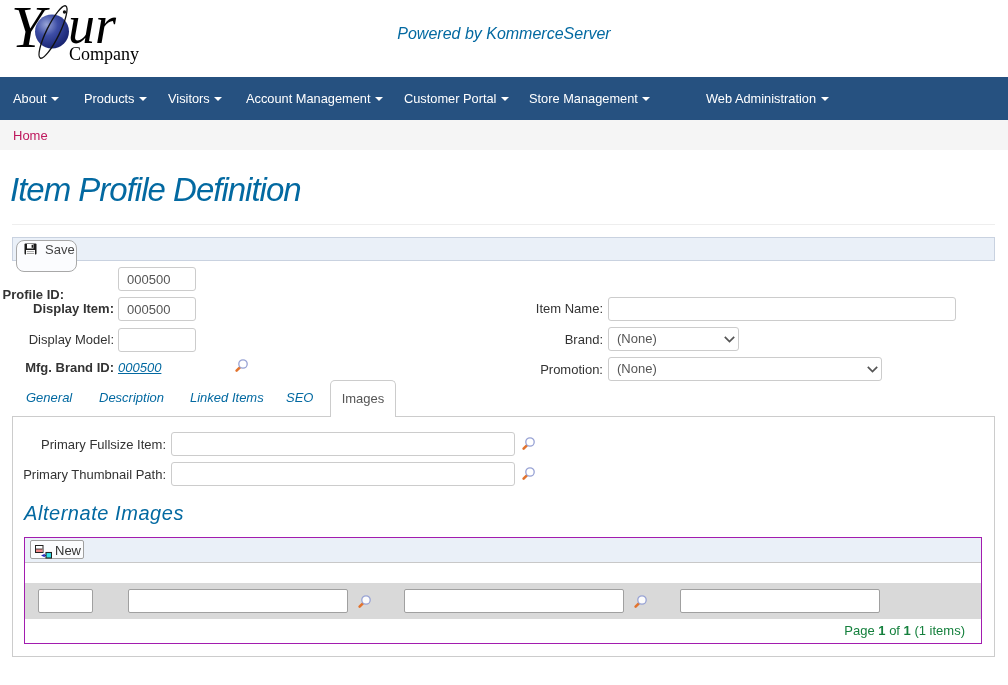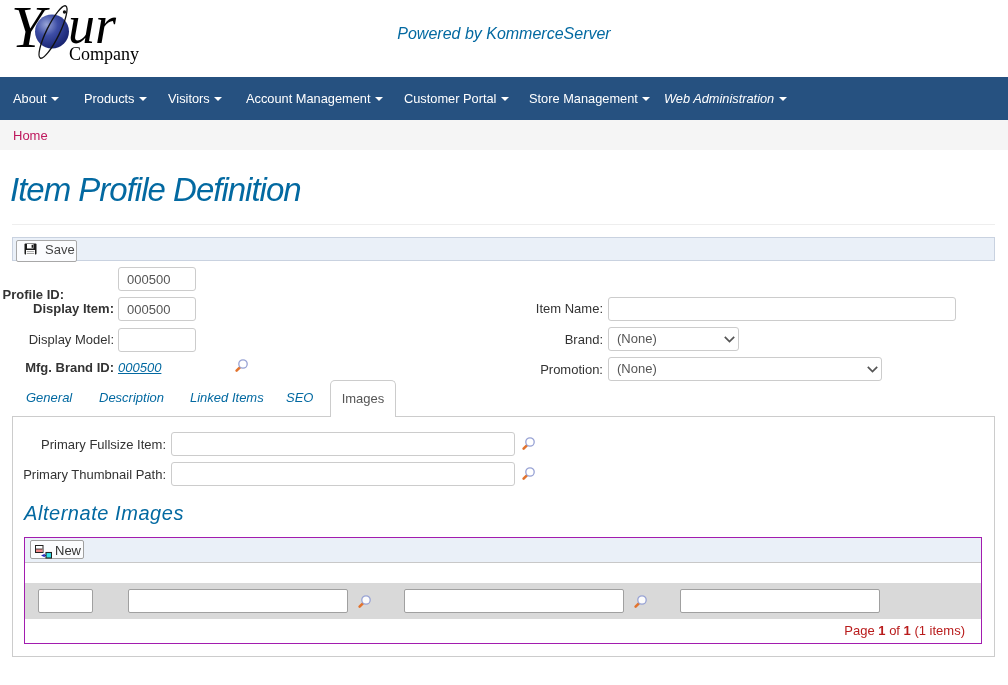--- a/index.html
+++ b/index.html
@@ -33,36 +33,36 @@
   <div class="abs" style="left:0;top:25px;width:1008px;text-align:center;font-size:16px;"><span class="blue">Powered by KommerceServer</span></div>
 </div>
 
 <div class="abs" style="left:0;top:77px;width:1008px;height:43px;background:#265180;">
   <div class="abs nav-item" style="left:13px;">About <span class="caret"></span></div>
   <div class="abs nav-item" style="left:84px;">Products <span class="caret"></span></div>
   <div class="abs nav-item" style="left:168px;">Visitors <span class="caret"></span></div>
   <div class="abs nav-item" style="left:246px;">Account Management <span class="caret"></span></div>
   <div class="abs nav-item" style="left:404px;">Customer Portal <span class="caret"></span></div>
   <div class="abs nav-item" style="left:529px;">Store Management <span class="caret"></span></div>
-  <div class="abs nav-item" style="left:664px;font-style:italic;">Web Administration <span class="caret"></span></div>
+  <div class="abs nav-item" style="left:706px;">Web Administration <span class="caret"></span></div>
 </div>
 <style>
 .nav-item { top:0; height:60px; line-height:43px; color:#fff; font-size:12.8px; white-space:nowrap; }
 .caret { display:inline-block; width:0; height:0; margin-left:1px; vertical-align:2px; border-left:4px solid transparent; border-right:4px solid transparent; border-top:4px solid #fff; }
 </style>
 
 <div class="abs" style="left:0;top:120px;width:1008px;height:30px;background:#f5f5f5;">
   <div class="abs" style="left:13px;top:1px;height:30px;line-height:30px;font-size:13px;color:#be185d;">Home</div>
 </div>
 
 <div class="abs blue" style="left:10px;top:171px;font-size:33px;letter-spacing:-1px;">Item Profile Definition</div>
 <div class="abs" style="left:12px;top:224px;width:983px;height:1px;background:#eee;"></div>
 
 <div class="abs" style="left:12px;top:237px;width:983px;height:24px;background:#eaf0f8;border:1px solid #c9d2e0;">
-  <div class="abs" style="left:3px;top:2px;width:61px;height:22px;background:#fbfcfe;border:1px solid #a8a8a8;border-radius:2px;">
+  <div class="abs" style="left:3px;top:2px;width:61px;height:32px;background:#fbfcfe;border:1px solid #a8a8a8;border-radius:8px;">
     <svg class="abs" style="left:7px;top:2px;" width="13" height="12" viewBox="0 0 13 12">
       <rect x="0.5" y="0.5" width="12" height="11" rx="1" fill="#1a1a1a"></rect>
       <rect x="3" y="1" width="6.5" height="4.5" fill="#fff"></rect>
       <rect x="7.6" y="1.8" width="1.6" height="3" fill="#1a1a1a"></rect>
       <rect x="2" y="7" width="9" height="5" fill="#fff"></rect>
       <rect x="2.8" y="8.2" width="7.4" height="0.9" fill="#999"></rect>
       <rect x="2.8" y="10" width="7.4" height="0.9" fill="#999"></rect>
     </svg>
     <div class="abs" style="left:28px;top:0;height:16px;line-height:17px;font-size:13px;color:#444;">Save</div>
   </div>
@@ -153,20 +153,20 @@
     </svg>
     <input class="ginp" style="left: 379px; top: 6px; width: 220px;">
     <svg class="abs" style="left:608px;top:11px;" width="15" height="15" viewBox="0 0 15 15">
       <line x1="2.6" y1="12.6" x2="5.9" y2="9.3" stroke="#e2732e" stroke-width="2.6" stroke-linecap="round"></line>
       <circle cx="9" cy="6" r="4.2" fill="#fff" fill-opacity="0.9" stroke="#97a2d4" stroke-width="1.3"></circle>
     </svg>
     <input class="ginp" style="left: 655px; top: 6px; width: 200px;">
   </div>
 
   <div class="abs" style="left:0;top:81px;width:956px;height:24px;background:#fff;">
-    <div class="abs" style="right:16px;top:0;height:24px;line-height:24px;font-size:13px;color:#b91c1c;">Page <b>1</b> of <b>1</b> (1 items)</div>
+    <div class="abs" style="right:16px;top:0;height:24px;line-height:24px;font-size:13px;color:#15803d;">Page <b>1</b> of <b>1</b> (1 items)</div>
   </div>
 </div>
 <style>
 .ghd { top:0; height:20px; line-height:20px; font-size:12.5px; font-weight:bold; color:#333; }
 .gsep { top:0; width:1px; height:20px; background:#c8c8c8; }
 .ginp { position:absolute; height:24px; border:1px solid #a0a0a0; border-radius:2px; background:#fff; font-size:13px; color:#555; padding:0 4px; }
 </style>
 
 </body></html>

